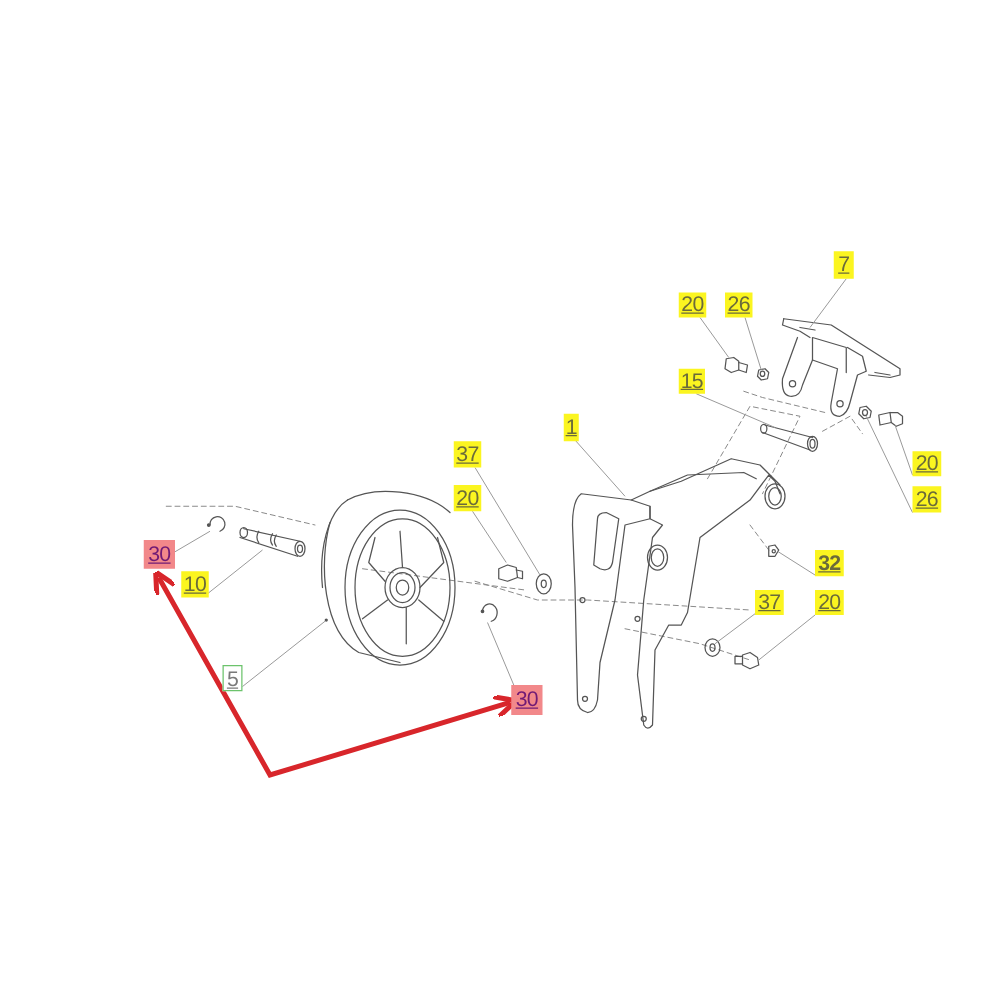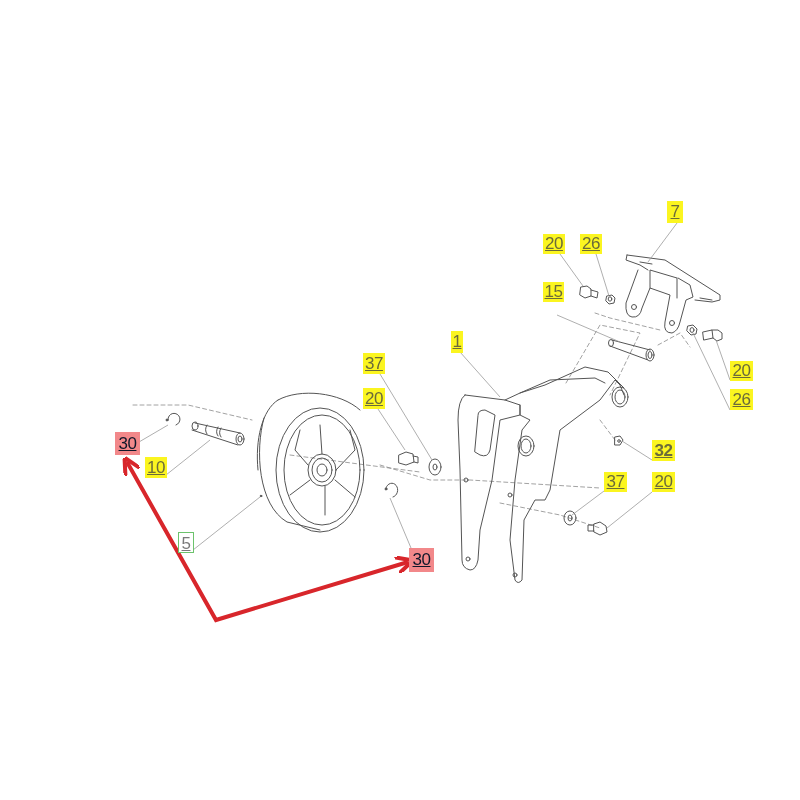--- a/index.html
+++ b/index.html
@@ -8,21 +8,21 @@
       font-family: "DejaVu Sans", sans-serif;
     }
     #canvas { position: absolute; left: 0; top: 0; width: 800px; height: 800px; }
     .lbl {
       position: absolute; box-sizing: border-box;
       font-family: "Liberation Sans", sans-serif; font-weight: 300;
       font-size: 17px; line-height: 20px; text-align: center;
       color: #6a6a3a; letter-spacing: -0.5px;
     }
     .lbl.yellow { background: #fbf520; color: #6b6b3a; }
-    .lbl.red { background: #f2888a; color: #0f172a; }
+    .lbl.red { background: #f2888a; color: #701a75; }
     .lbl.green { background: #ffffff; border: 1px solid #6cc36c; color: #7a7a7a; }
     .lbl span { text-decoration: underline; text-decoration-thickness: 1px; text-underline-offset: 1px; }
   </style>
 </head>
 <body>
 
 <svg id="canvas" viewBox="0 0 800 800" xmlns="http://www.w3.org/2000/svg">
   <defs>
     <marker id="arrowhead" viewBox="0 0 10 10" refX="7" refY="5" markerWidth="4.2" markerHeight="4.2" orient="auto-start-reverse">
       <path d="M0,0 L10,5 L0,10" fill="none" stroke="#d8262b" stroke-width="2.4"></path>
@@ -179,21 +179,21 @@
 
   <g>
     <polyline points="127,462 216,620 408,562" fill="none" stroke="#d8262b" stroke-width="4" stroke-linejoin="miter" marker-start="url(#arrowhead)" marker-end="url(#arrowhead)"></polyline>
   </g>
 </svg>
 
 <div id="labels">
     <div class="lbl yellow" style="left: 667px; top: 201px; width: 16px; height: 22px; line-height: 22px;"><span>7</span></div>
     <div class="lbl yellow" style="left: 543px; top: 234px; width: 22px; height: 20px; line-height: 20px;"><span>20</span></div>
     <div class="lbl yellow" style="left: 580px; top: 234px; width: 22px; height: 20px; line-height: 20px;"><span>26</span></div>
-    <div class="lbl yellow" style="left: 543px; top: 282px; width: 21px; height: 20px; line-height: 20px;"><span>15</span></div>
+    <div class="lbl yellow" style="left: 543px; top: 295px; width: 21px; height: 20px; line-height: 20px;"><span>15</span></div>
     <div class="lbl yellow" style="left: 730px; top: 361px; width: 23px; height: 20px; line-height: 20px;"><span>20</span></div>
     <div class="lbl yellow" style="left: 730px; top: 389px; width: 23px; height: 21px; line-height: 21px;"><span>26</span></div>
     <div class="lbl yellow" style="left: 451px; top: 331px; width: 12px; height: 22px; line-height: 22px;"><span>1</span></div>
     <div class="lbl yellow" style="left: 363px; top: 353px; width: 22px; height: 21px; line-height: 21px;"><span>37</span></div>
     <div class="lbl yellow" style="left: 363px; top: 388px; width: 22px; height: 21px; line-height: 21px;"><span>20</span></div>
     <div class="lbl yellow" style="left: 652px; top: 440px; width: 23px; height: 21px; line-height: 21px; font-weight: bold;"><span>32</span></div>
     <div class="lbl yellow" style="left: 604px; top: 472px; width: 23px; height: 20px; line-height: 20px;"><span>37</span></div>
     <div class="lbl yellow" style="left: 652px; top: 472px; width: 23px; height: 20px; line-height: 20px;"><span>20</span></div>
     <div class="lbl red" style="left: 115px; top: 432px; width: 25px; height: 23px; line-height: 23px;"><span>30</span></div>
     <div class="lbl yellow" style="left: 145px; top: 457px; width: 22px; height: 21px; line-height: 21px; text-align: center;"><span>10</span></div>

